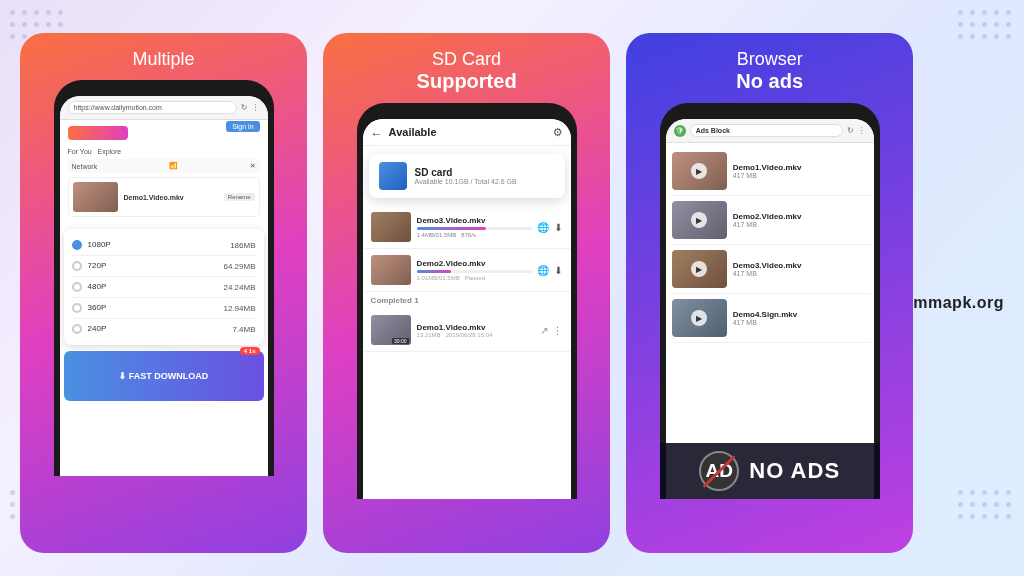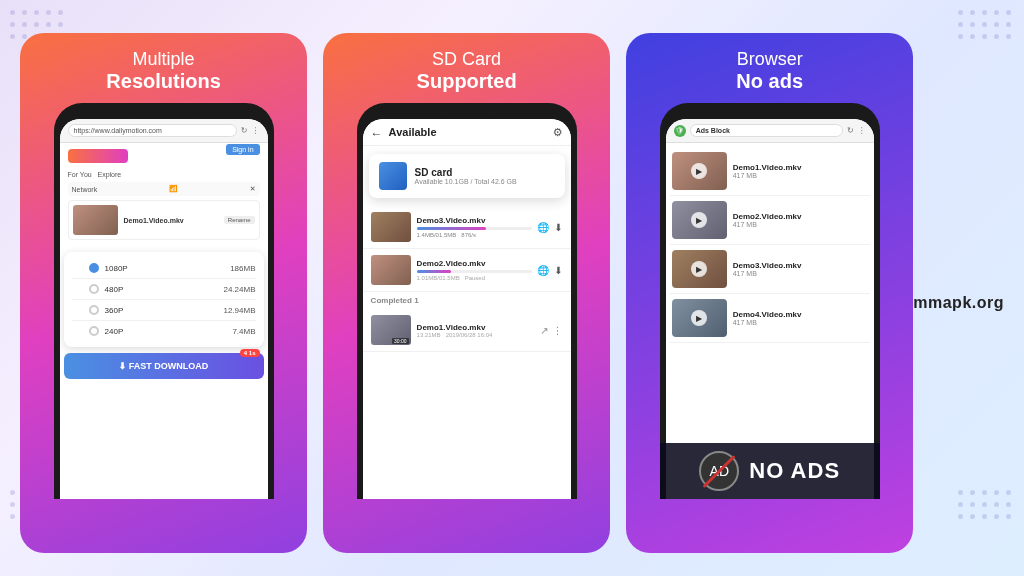--- a/index.html
+++ b/index.html
@@ -227,30 +227,30 @@
       width: 10px; height: 10px;
       border-radius: 50%;
       border: 2px solid #ccc;
       margin-right: 6px;
       display: inline-block;
     }
     .res-radio.checked {
       border-color: #4a90e2;
       background: #4a90e2;
     }
-    .res-label { display: flex; align-items: center; margin-left: 17px; }
+    .res-label { display: flex; align-items: flex-start; }
     .res-size { color: #555; }
 
     .fast-download-btn {
       margin: 6px 4px;
       background: linear-gradient(90deg, #4a90e2, #6a50e2);
       color: white;
       font-size: 9px;
       font-weight: 700;
-      padding: 8px;
+      padding: 20px;
       border-radius: 6px;
       text-align: center;
       position: relative;
     }
     .fast-download-btn .badge {
       position: absolute;
       top: -4px;
       right: 4px;
       background: #ff4444;
       color: white;
@@ -450,23 +450,23 @@
       padding: 8px 12px;
     }
     .no-ads-circle {
       width: 40px; height: 40px;
       background: #333;
       border-radius: 50%;
       border: 2px solid #888;
       display: flex;
       align-items: center;
       justify-content: center;
-      font-size: 14px;
+      font-size: 19px;
       color: white;
-      font-weight: 400;
+      font-weight: 700;
       position: relative;
     }
     .no-ads-circle::after {
       content: '';
       position: absolute;
       width: 44px; height: 3px;
       background: #cc3333;
       transform: rotate(-45deg);
       border-radius: 2px;
     }
@@ -570,21 +570,20 @@
     <div class="dot"></div>
     <div class="dot"></div>
 </div>
 
 <div class="main-container">
   <div class="phones-row">
 
     <div class="phone-card phone-card-1">
       <div class="card-title">
         <div class="line1">Multiple</div>
-        <div class="line2">Resolutions</div>
       </div>
       <div class="phone-mockup">
         <div class="phone-notch"></div>
         <div class="phone-screen">
           <div class="screen1-browser-bar">
             <span class="screen1-url">https://www.dailymotion.com</span>
             <span class="browser-btn">↻</span>
             <span class="browser-btn">⋮</span>
           </div>
           <div class="screen1-website">
@@ -609,20 +608,27 @@
             </div>
           </div>
 
           <div class="resolution-popup">
             <div class="res-item">
               <div class="res-label">
                 <span class="res-radio checked"></span>
                 <span>1080P</span>
               </div>
               <span class="res-size">186MB</span>
+            </div>
+            <div class="res-item">
+              <div class="res-label">
+                <span class="res-radio"></span>
+                <span>720P</span>
+              </div>
+              <span class="res-size">64.29MB</span>
             </div>
             <div class="res-item">
               <div class="res-label">
                 <span class="res-radio"></span>
                 <span>480P</span>
               </div>
               <span class="res-size">24.24MB</span>
             </div>
             <div class="res-item">
               <div class="res-label">
@@ -765,21 +771,21 @@
               <div class="v3-info">
                 <div class="v3-name">Demo3.Video.mkv</div>
                 <div class="v3-size">417 MB</div>
               </div>
             </div>
             <div class="video-item-s3">
               <div class="v3-thumb thumb-4">
                 <div class="play-btn-s3">▶</div>
               </div>
               <div class="v3-info">
-                <div class="v3-name">Demo4.Video.mkv</div>
+                <div class="v3-name">Demo4.Sign.mkv</div>
                 <div class="v3-size">417 MB</div>
               </div>
             </div>
           </div>
         </div>
 
         <div class="no-ads-banner">
           <div class="no-ads-circle">
             <span>AD</span>
           </div>

